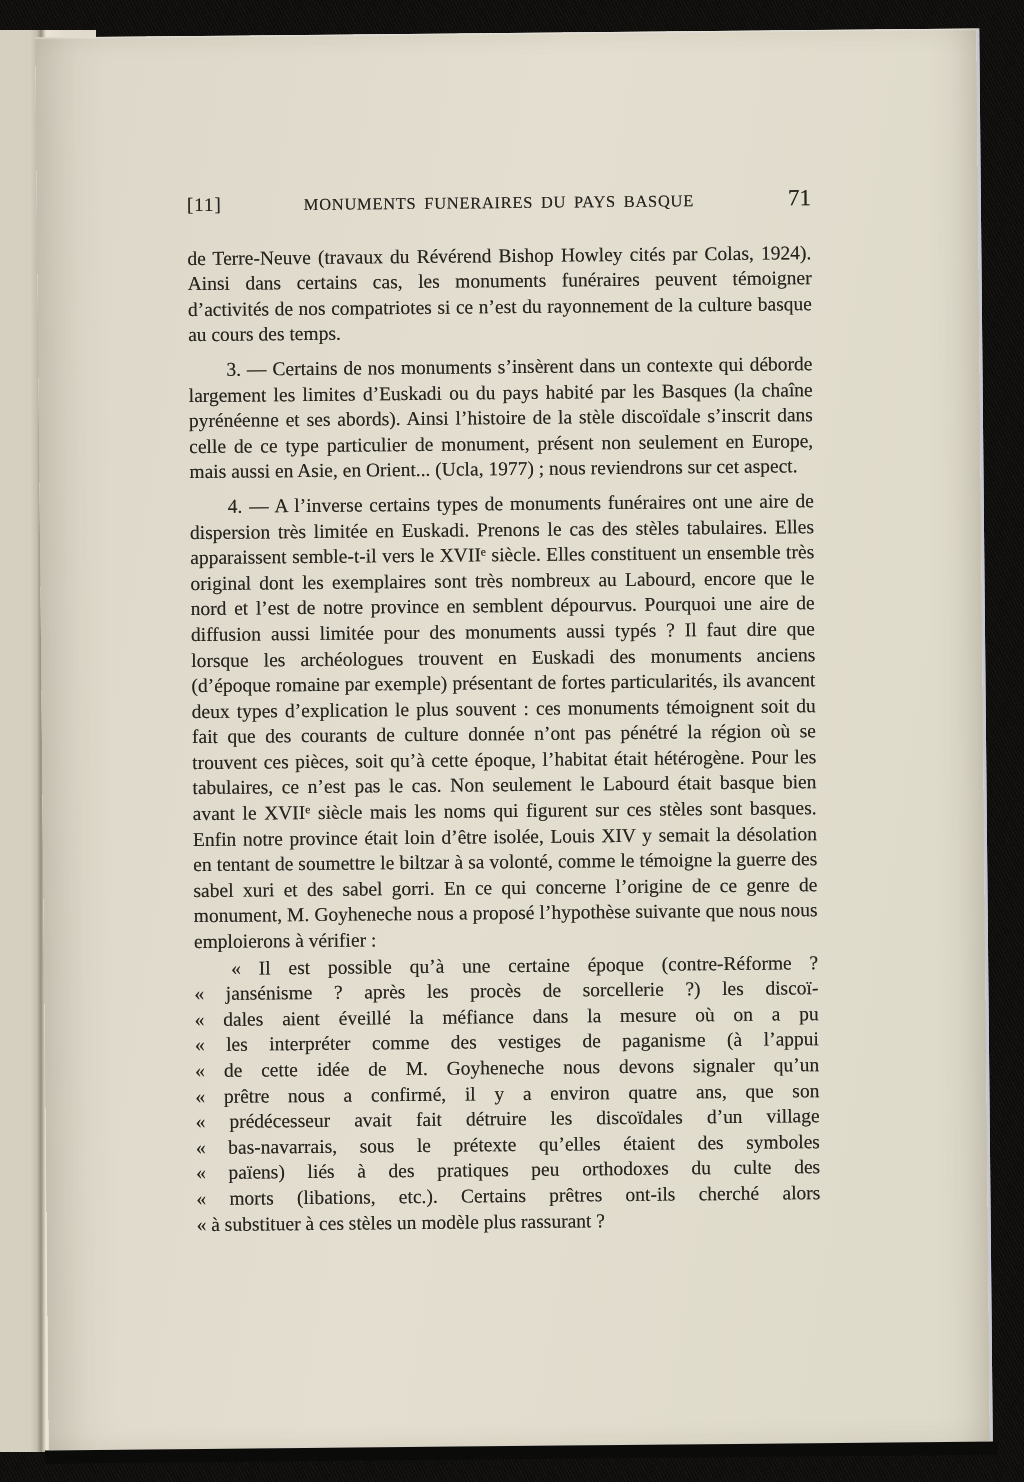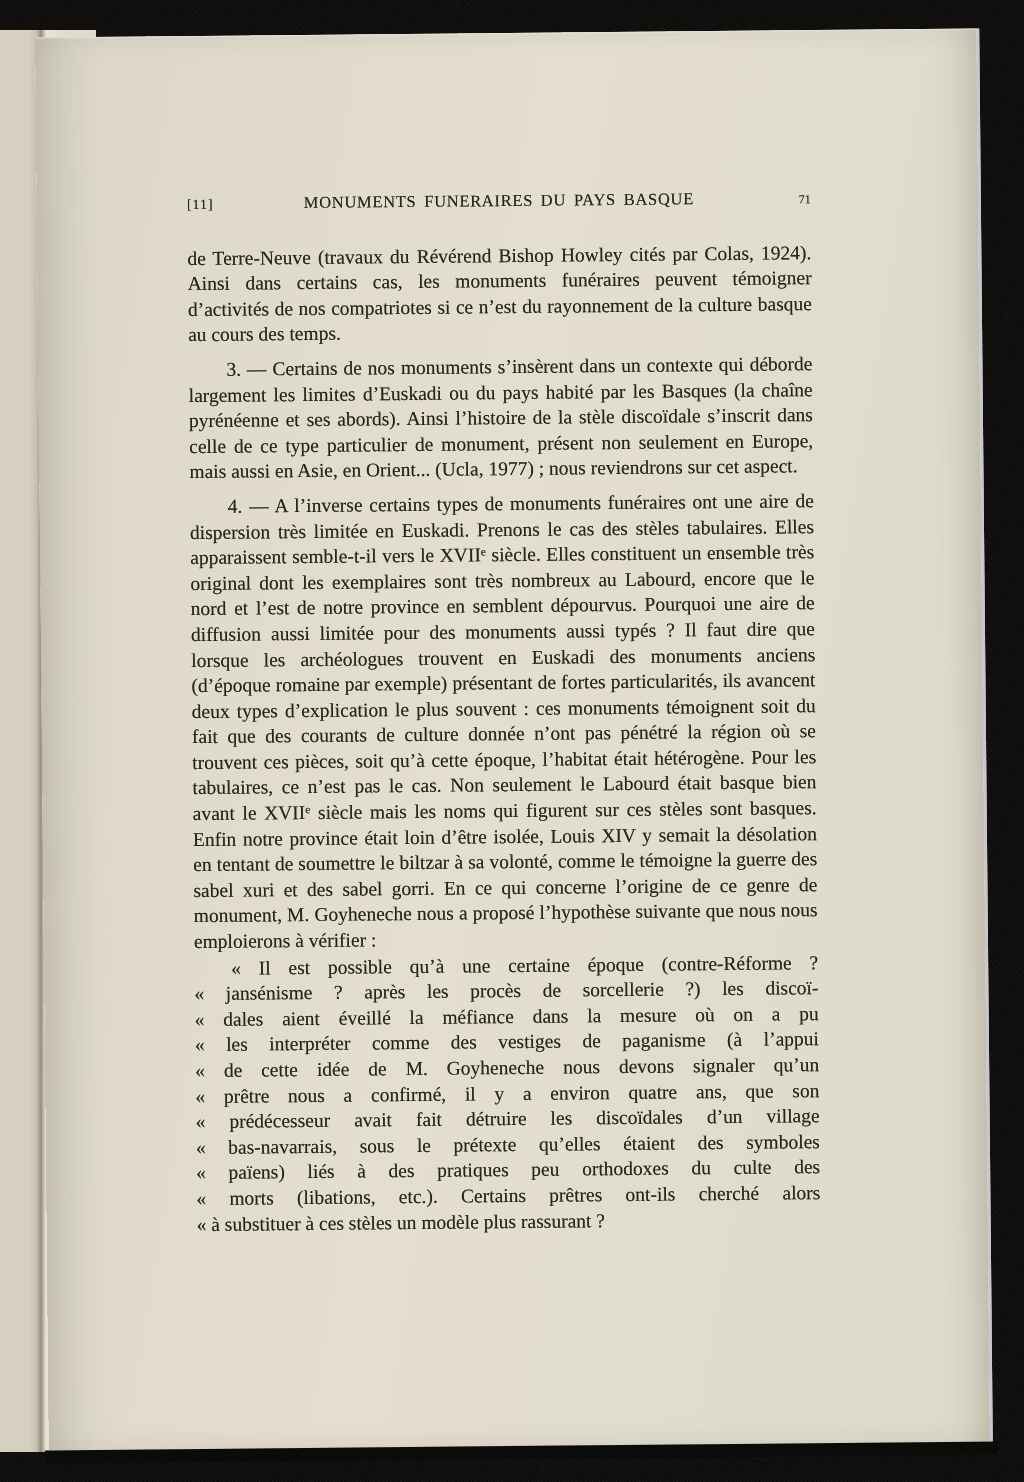--- a/index.html
+++ b/index.html
@@ -80,32 +80,32 @@
   }
 
   .page-header {
     display: grid;
     grid-template-columns: 1fr auto 1fr;
     align-items: baseline;
     margin-bottom: 27px;
   }
   .bracket-number {
     justify-self: start;
-    font-size: 14px;
+    font-size: 19px;
     letter-spacing: 1px;
   }
   .running-title {
     justify-self: center;
     font-size: 16.5px;
     letter-spacing: 0.7px;
     word-spacing: 3px;
   }
   .page-number {
     justify-self: end;
-    font-size: 12px;
+    font-size: 23px;
   }
 
   .para {
     margin: 0 0 9px 0;
     text-align: justify;
   }
   .para.indent { text-indent: 38px; }
   .para:last-child { margin-bottom: 0; }
 
   sup {

